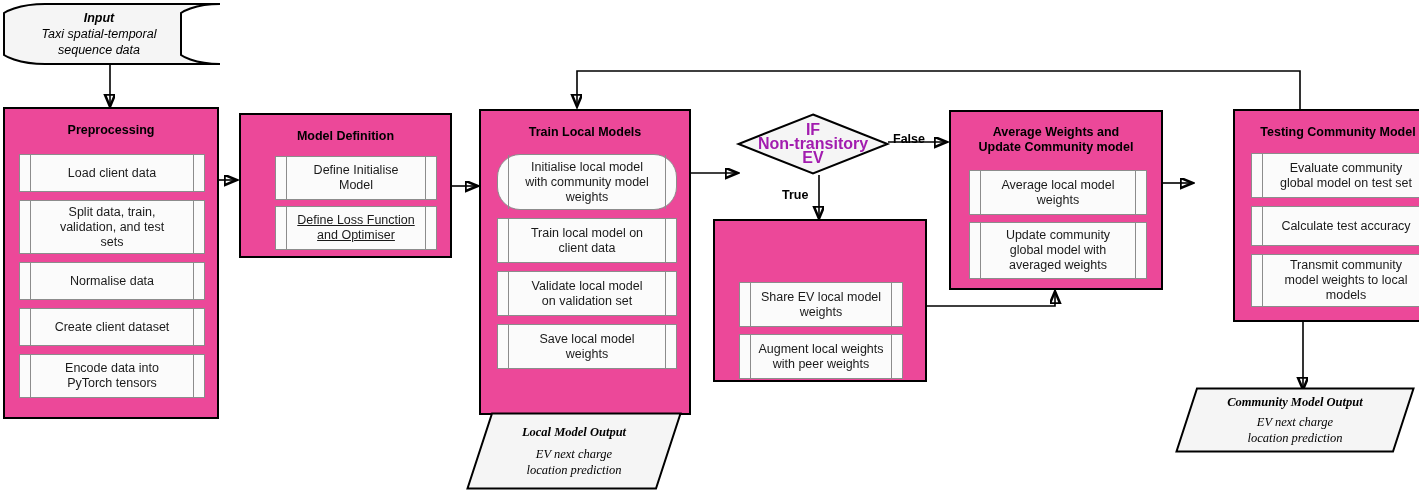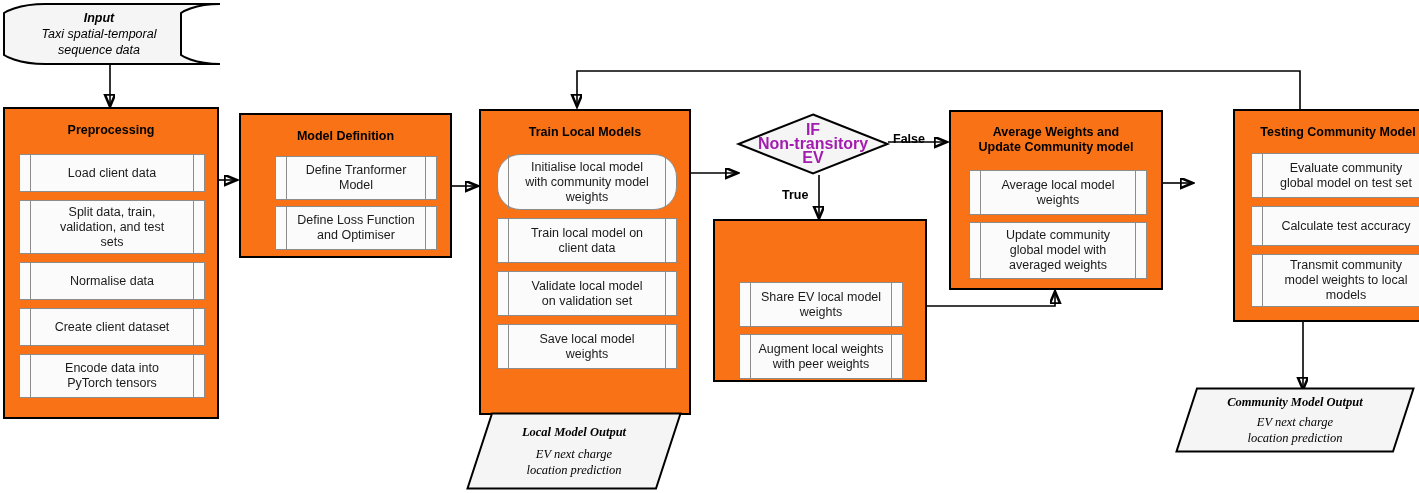--- a/index.html
+++ b/index.html
@@ -2,21 +2,21 @@
 <html><head>
 <meta charset="utf-8">
 <style>
   html,body{margin:0;padding:0;background:#ffffff;}
   body{font-family:"Liberation Sans", sans-serif; -webkit-font-smoothing:antialiased;}
   #canvas{position:relative;width:1419px;height:493px;overflow:hidden;background:#fff;}
 
   
   .group{
     position:absolute;
-    background:#f97316;
+    background:#ec4899;
     border:2px solid #000;
     box-sizing:border-box;
   }
   .group-title{
     position:absolute;
     left:0; right:0;
     text-align:center;
     font-weight:bold;
     font-size:12.5px;
     color:#000;
@@ -155,24 +155,24 @@
     </div>
     <div class="step" style="left:14px;top:245px;width:186px;height:44px;">
       <span>Encode data into
 PyTorch tensors</span>
     </div>
   </div>
 
   <div class="group" style="left:239px;top:113px;width:213px;height:145px;">
     <div class="group-title" style="top:14px;">Model Definition</div>
     <div class="step" style="left:34px;top:41px;width:162px;height:44px;">
-      <span>Define Tranformer
+      <span>Define Initialise
 Model</span>
     </div>
-    <div class="step" style="left:34px;top:91px;width:162px;height:44px;">
+    <div class="step" style="left:34px;top:91px;width:162px;height:44px;text-decoration:underline;">
       <span>Define Loss Function
 and Optimiser</span>
     </div>
   </div>
 
   <div class="group" style="left:479px;top:109px;width:212px;height:306px;">
     <div class="group-title" style="top:14px;">Train Local Models</div>
     <div class="step" style="left:16px;top:43px;width:180px;height:56px;border-radius:23px;">
       <span>Initialise local model
 with community model

